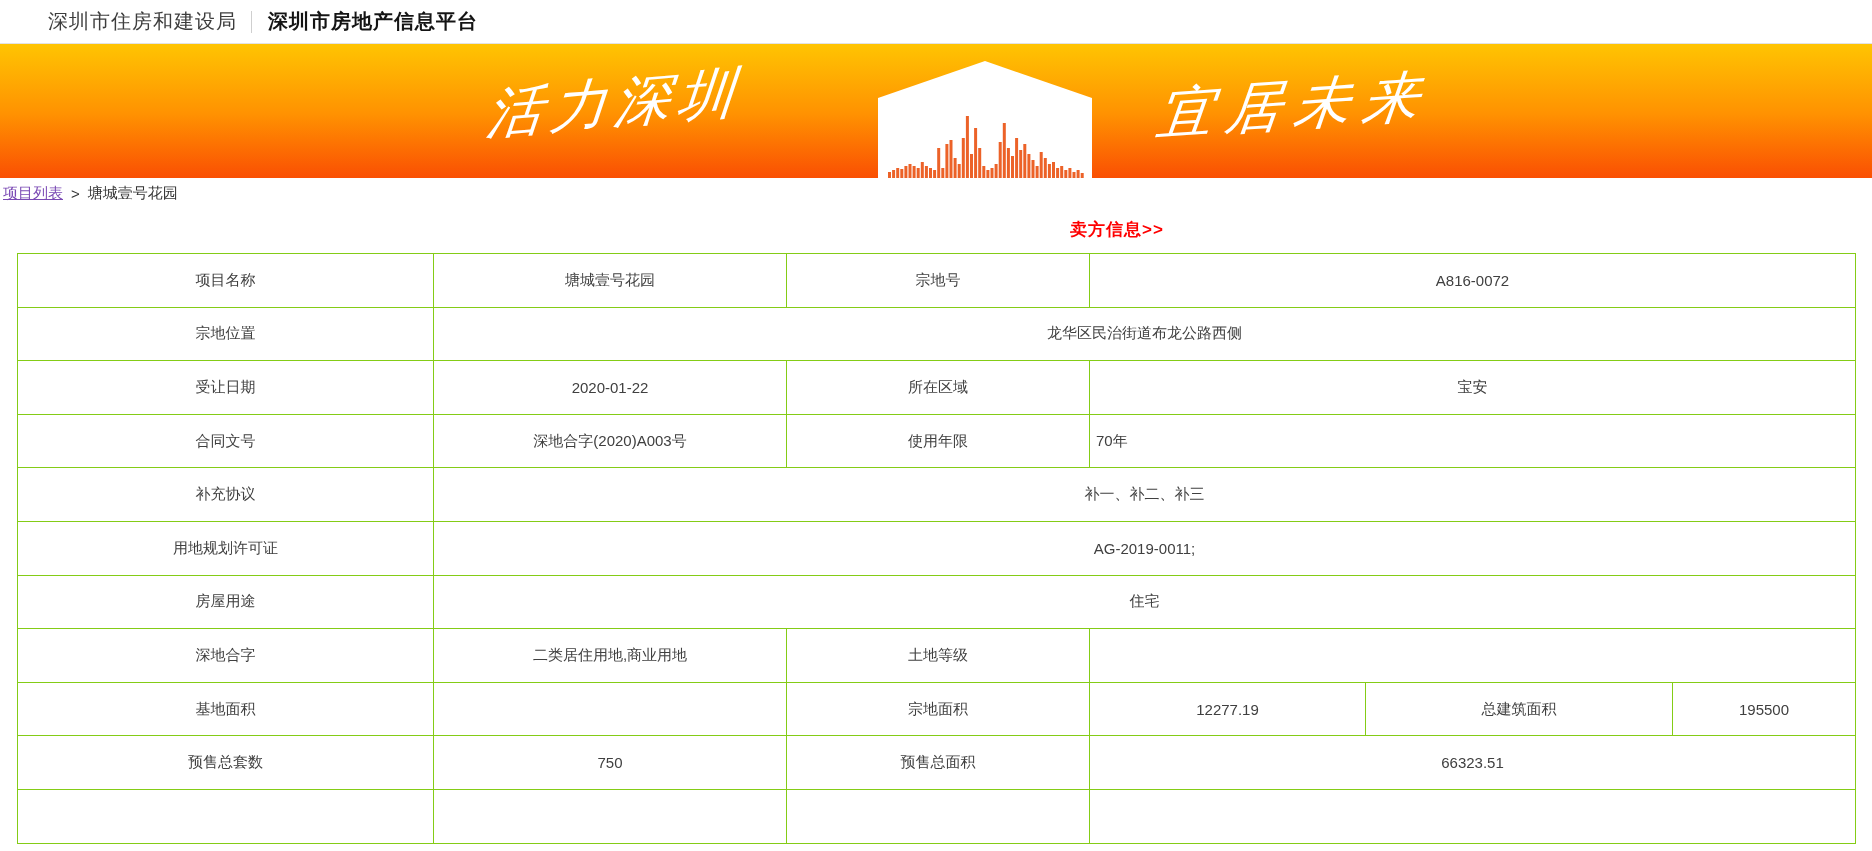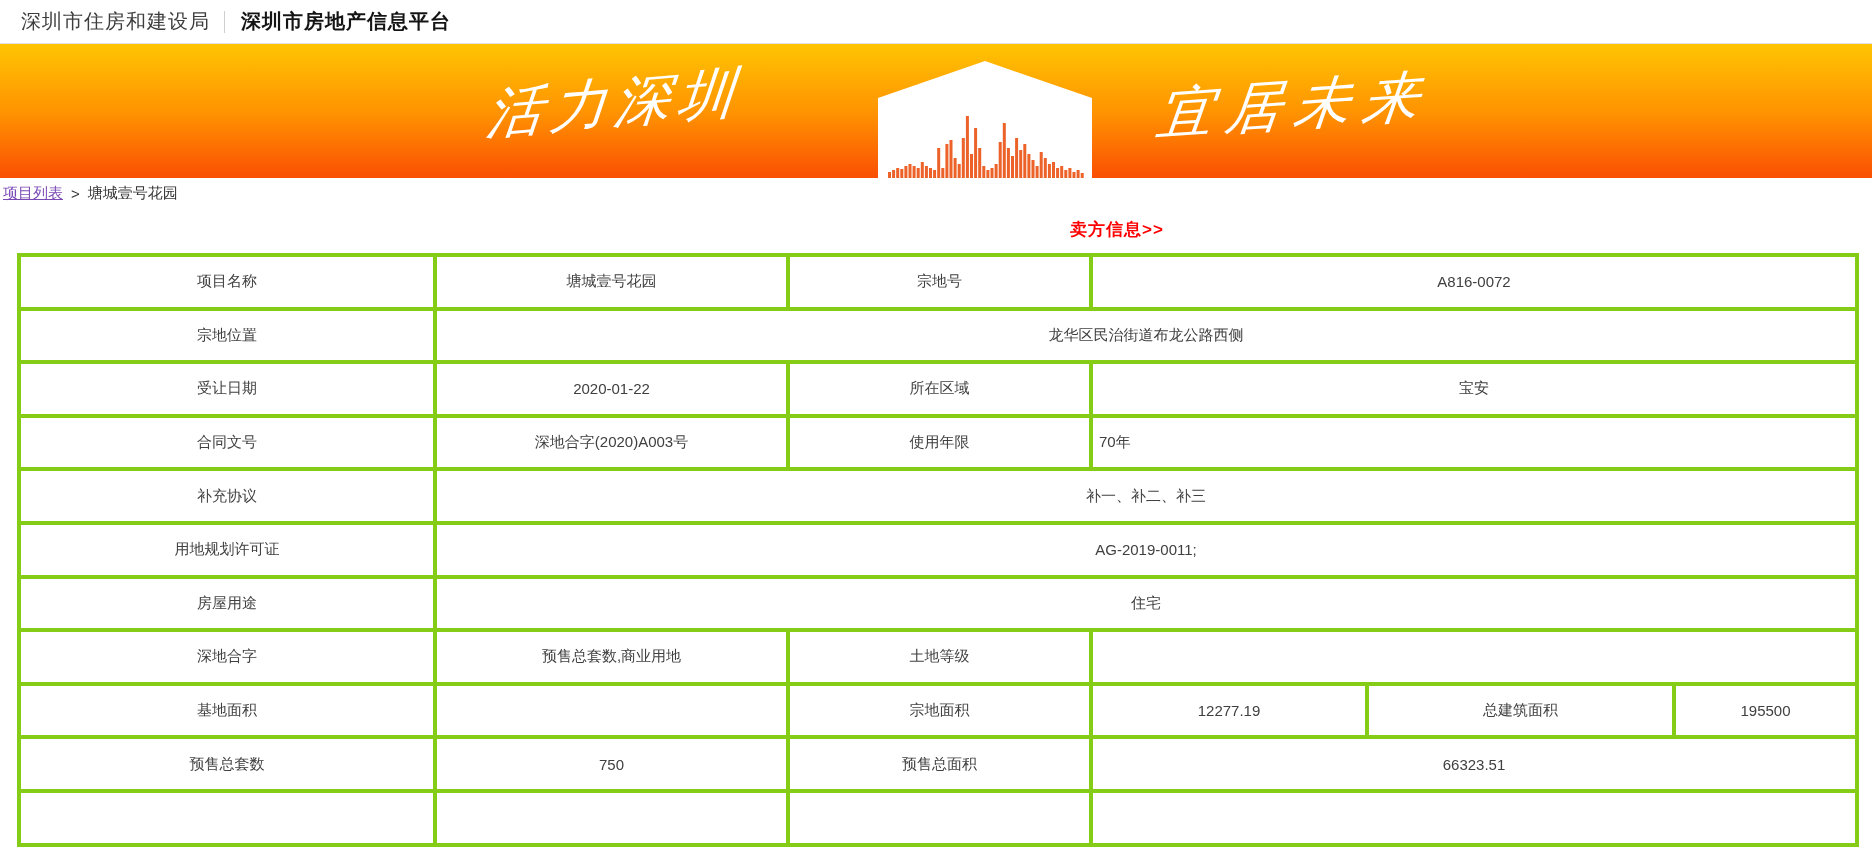--- a/index.html
+++ b/index.html
@@ -3,21 +3,21 @@
 <meta charset="utf-8">
 <style>
   * { margin:0; padding:0; box-sizing:border-box; }
   html,body { width:1872px; height:851px; overflow:hidden; background:#fff;
               font-family:"Liberation Sans","DejaVu Sans",sans-serif; }
   .page { position:relative; width:1872px; height:851px; }
 
   
   .topbar { position:absolute; left:0; top:0; width:1872px; height:44px;
             background:#fff; border-bottom:1px solid #e3e3e3;
-            display:flex; align-items:center; }
+            display:flex; align-items:center;padding-left:27px; }
   .topbar .org { margin-left:21px; font-size:20px; color:#3d3d3d; letter-spacing:1px; }
   .topbar .vdiv { width:1px; height:22px; background:#cfcfcf; margin:0 16px 0 14px; }
   .topbar .platform { font-size:20px; font-weight:bold; color:#141414; letter-spacing:1px; }
 
   
   .banner { position:absolute; left:0; top:44px; width:1872px; height:134px;
             background:linear-gradient(180deg,#ffc402 0%,#ff9201 52%,#fa4f03 100%);
             overflow:hidden; }
   .slogan { position:absolute; color:#fff; font-style:italic;
             font-weight:400; white-space:nowrap; }
@@ -33,21 +33,21 @@
   .breadcrumb a { text-decoration:underline; cursor:pointer; }
   .crumb-sep { color:#333; }
 
   
   .seller { position:absolute; left:1070px; top:218px; font-size:17px;
             font-weight:bold; cursor:pointer; letter-spacing:1px; }
 
   
   table.info { position:absolute; left:17px; top:253px; width:1838px;
                border-collapse:collapse; table-layout:fixed; }
-  table.info td { border:4px solid #84cc16; height:53.6px; font-size:15px;
+  table.info td { border:1px solid #84cc16; height:53.6px; font-size:15px;
                   color:#404040; text-align:center; vertical-align:middle;
                   padding:0 4px; overflow:hidden; white-space:nowrap; }
   table.info td.left { text-align:left; padding-left:6px; }
 </style>
 </head>
 <body>
 
 <div class="page">
 
   <div class="topbar">
@@ -161,21 +161,21 @@
         <tr>
           <td>用地规划许可证</td>
           <td colspan="5">AG-2019-0011;</td>
         </tr>
         <tr>
           <td>房屋用途</td>
           <td colspan="5">住宅</td>
         </tr>
         <tr>
           <td>深地合字</td>
-          <td>预售总套数,商业用地</td>
+          <td>二类居住用地,商业用地</td>
           <td>土地等级</td>
           <td colspan="3"></td>
         </tr>
         <tr>
           <td>基地面积</td>
           <td></td>
           <td>宗地面积</td>
           <td>12277.19</td>
           <td>总建筑面积</td>
           <td>195500</td>

